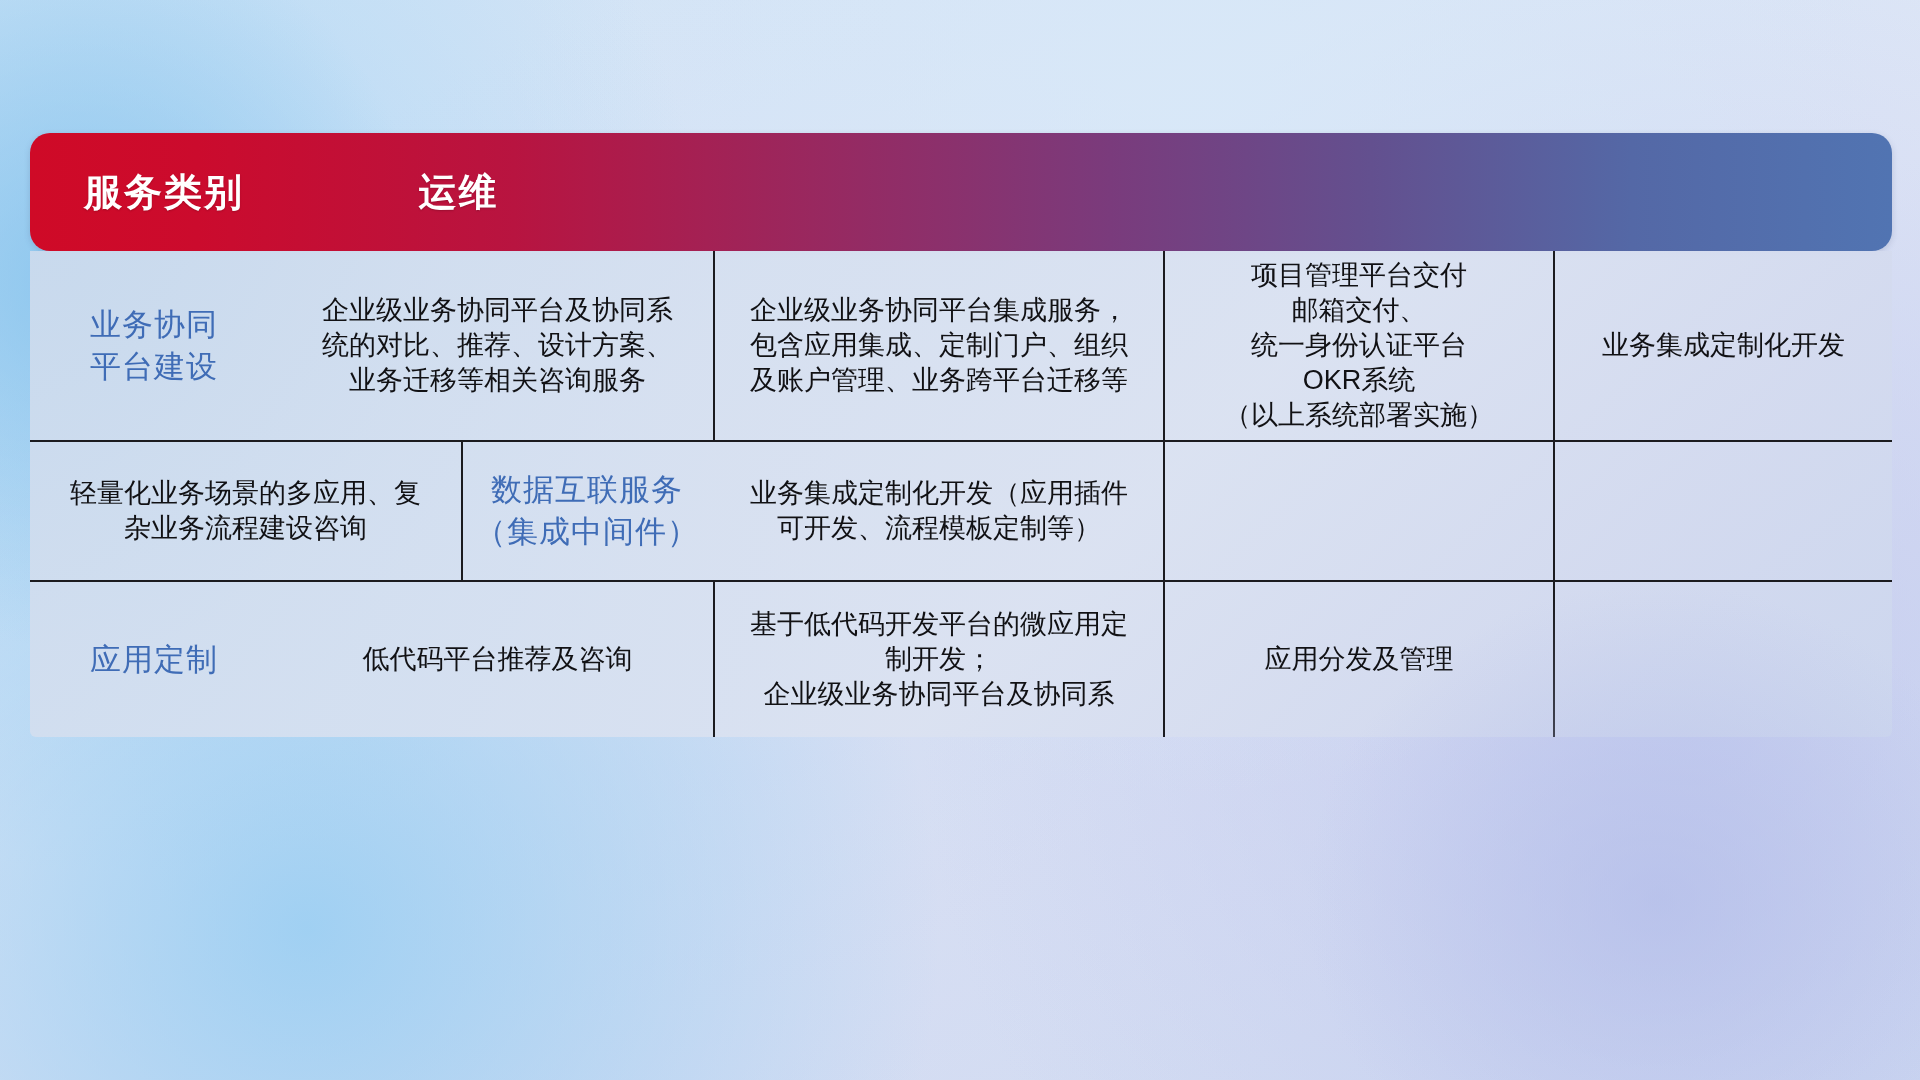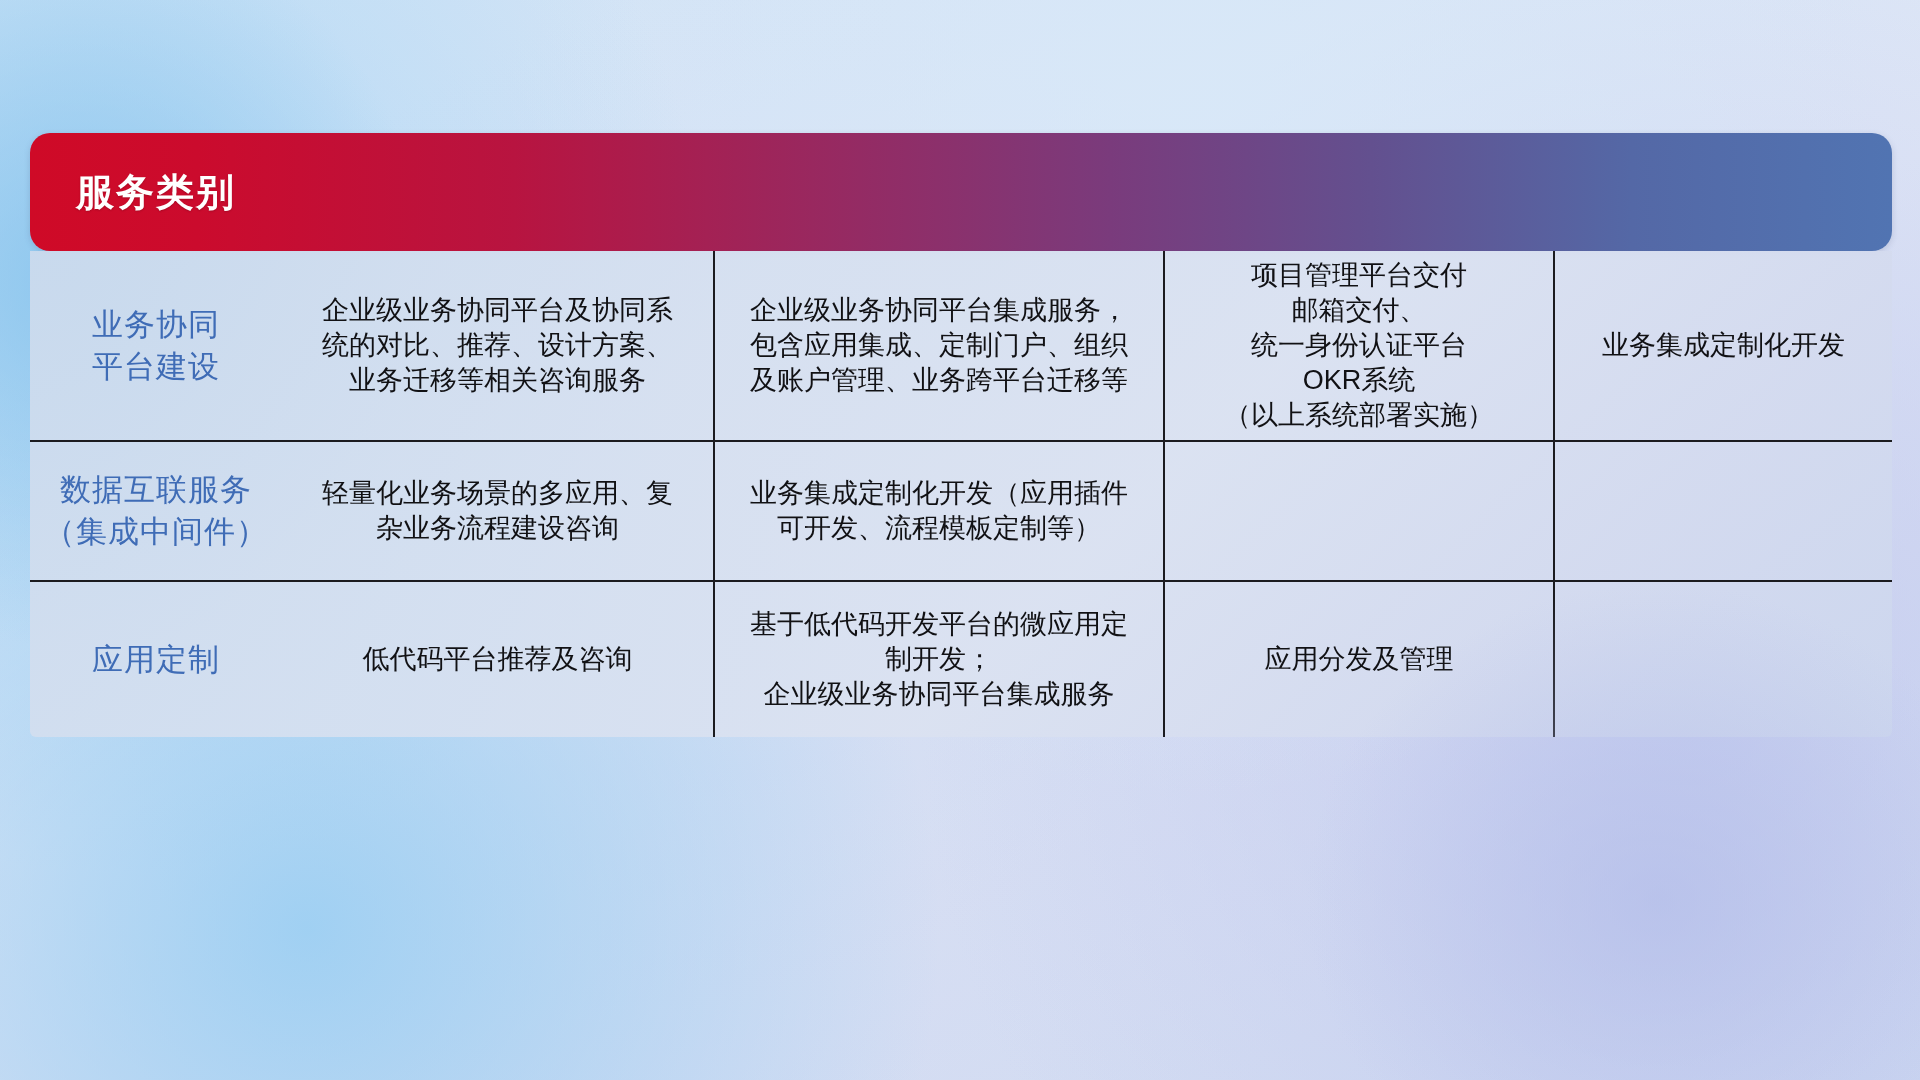--- a/index.html
+++ b/index.html
@@ -112,39 +112,40 @@
     color: #3f6cb6;
     font-weight: normal;
     font-size: 31px;
     line-height: 1.34;
     letter-spacing: 1px;
   }
   
   .td.sep-right { border-right: 2px solid #1b1b1f; }
 
   
-  .c0 { width: 252px; }
+  .c0 { width: 252px; padding-left: 8px; }
   .c1 { width: 433px; }
   .c2 { width: 450px; }
   .c3 { width: 390px; }
   .c4 { width: 337px; }
 
   .r0 { height: 189px; }
   .r1 { height: 138px; }
   .r2 { height: 155px; }
 </style>
 </head>
 <body>
 
 <div id="slide">
 
   <div class="table-wrap">
 
     <div class="thead">
       <div class="th c0">服务类别</div>
+      <div class="th c4">运维</div>
     </div>
 
     <div class="tbody">
 
       <div class="tr r0">
         <div class="td label c0">业务协同
 平台建设</div>
         <div class="td c1 sep-right">企业级业务协同平台及协同系
 统的对比、推荐、设计方案、
 业务迁移等相关咨询服务</div>
@@ -153,35 +154,35 @@
 及账户管理、业务跨平台迁移等</div>
         <div class="td c3 sep-right">项目管理平台交付
 邮箱交付、
 统一身份认证平台
 OKR系统
 （以上系统部署实施）</div>
         <div class="td c4">业务集成定制化开发</div>
       </div>
 
       <div class="tr r1">
+        <div class="td c1 sep-right">轻量化业务场景的多应用、复
+杂业务流程建设咨询</div>
         <div class="td label c0">数据互联服务
 （集成中间件）</div>
-        <div class="td c1 sep-right">轻量化业务场景的多应用、复
-杂业务流程建设咨询</div>
         <div class="td c2 sep-right">业务集成定制化开发（应用插件
 可开发、流程模板定制等）</div>
         <div class="td c3 sep-right"></div>
         <div class="td c4"></div>
       </div>
 
       <div class="tr r2">
         <div class="td label c0">应用定制</div>
         <div class="td c1 sep-right">低代码平台推荐及咨询</div>
         <div class="td c2 sep-right">基于低代码开发平台的微应用定
 制开发；
-企业级业务协同平台集成服务</div>
+企业级业务协同平台及协同系</div>
         <div class="td c3 sep-right">应用分发及管理</div>
         <div class="td c4"></div>
       </div>
 
     </div>
   </div>
 </div>
 
 </body></html>

